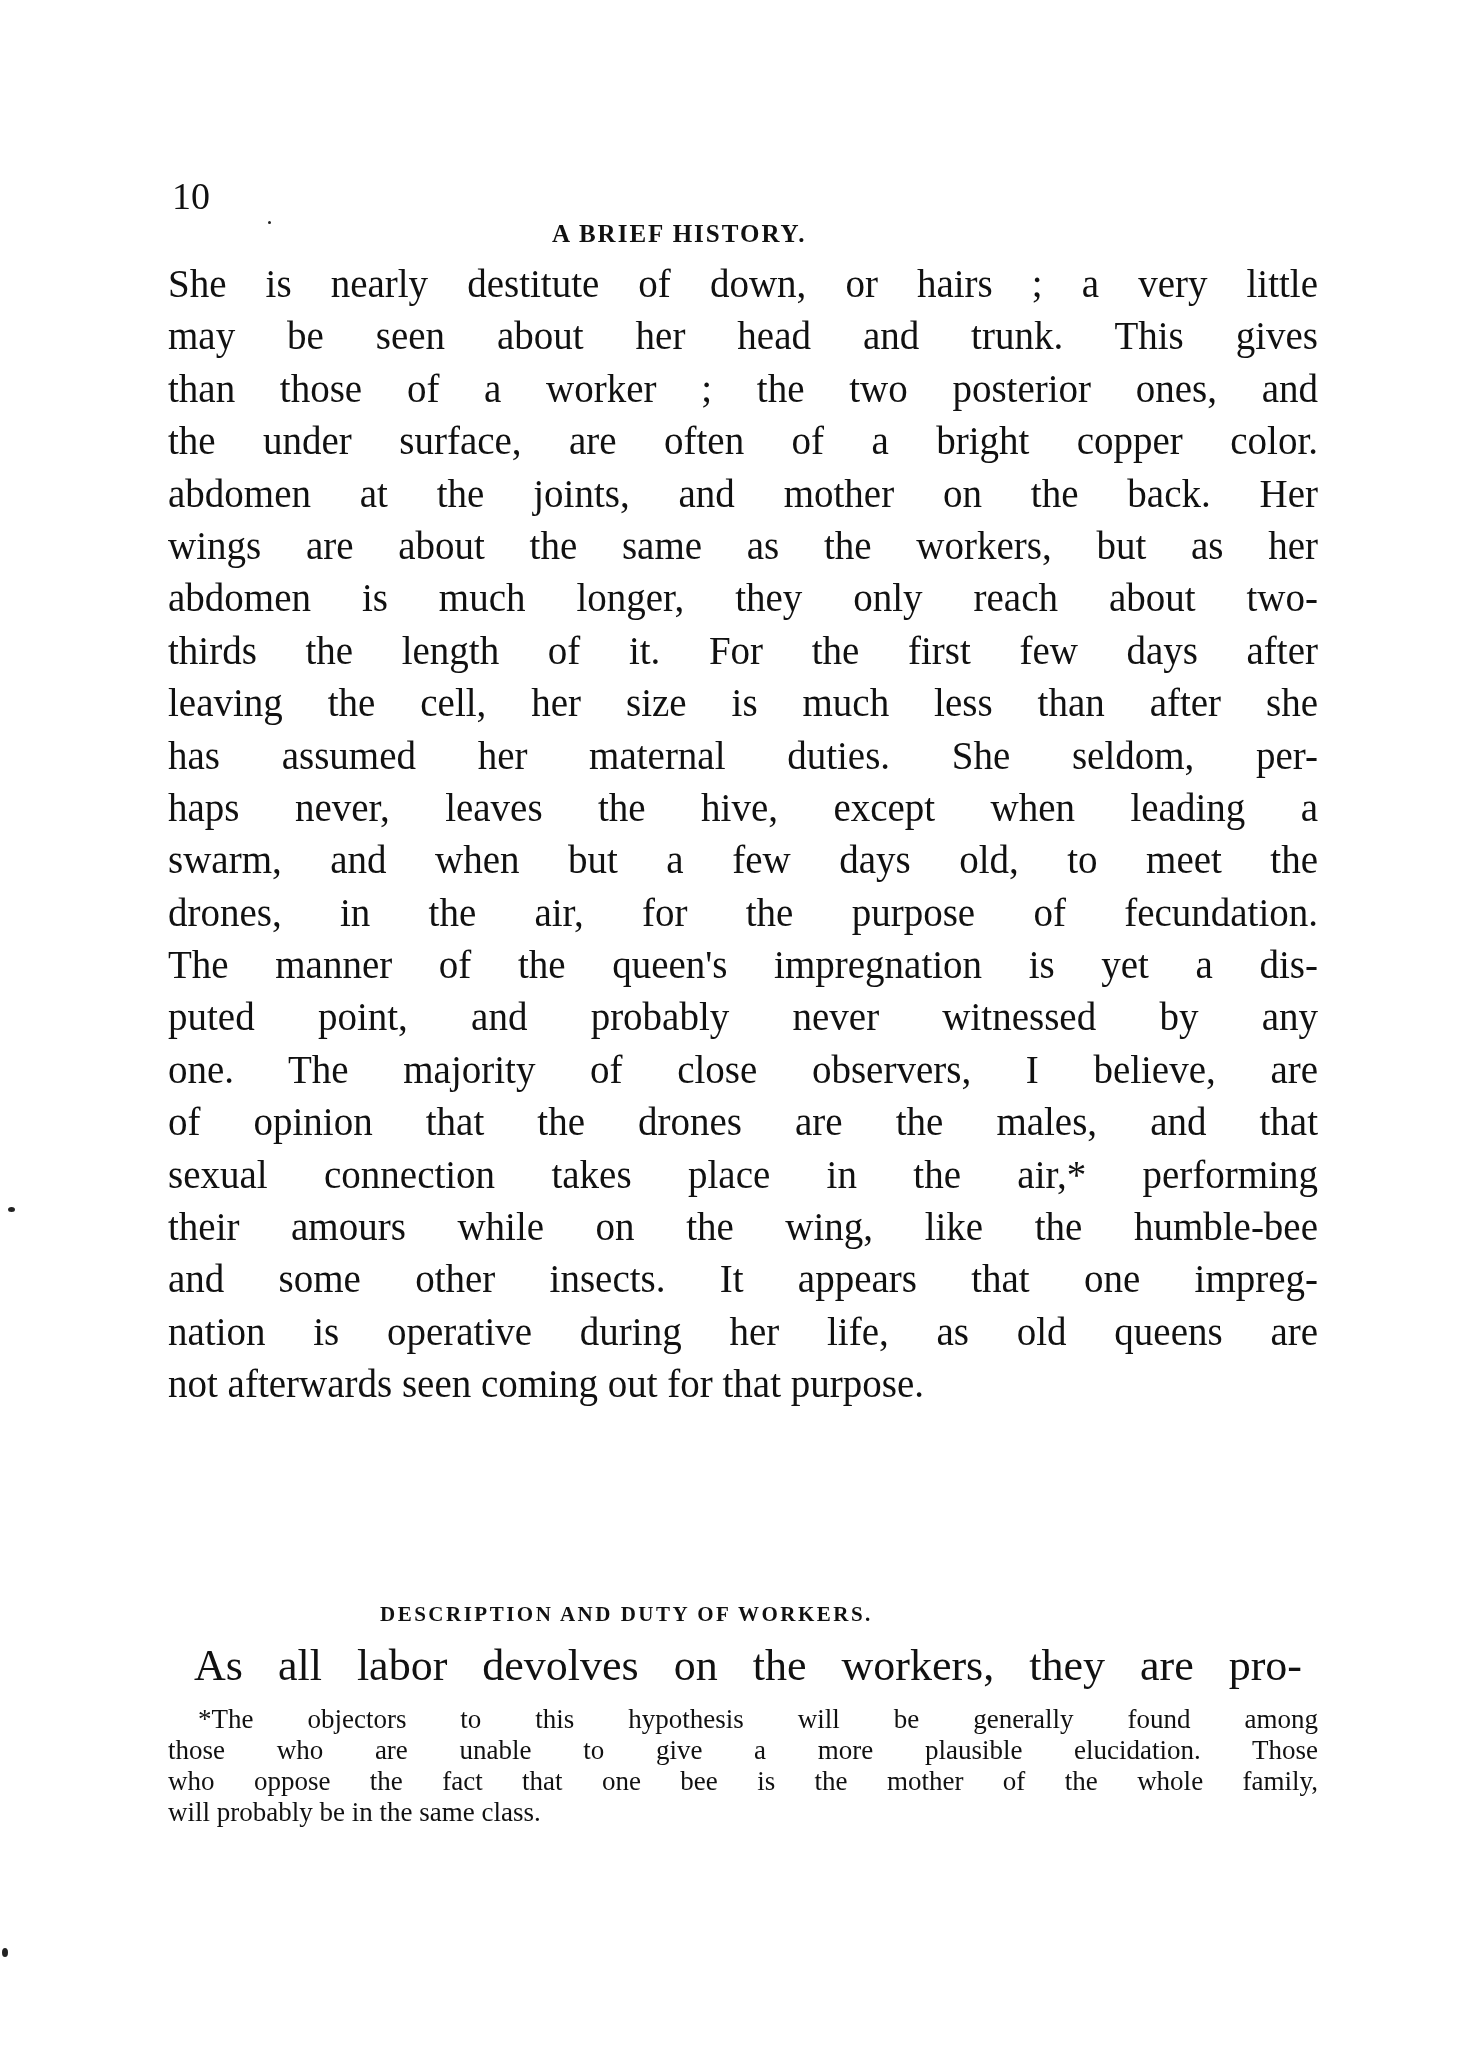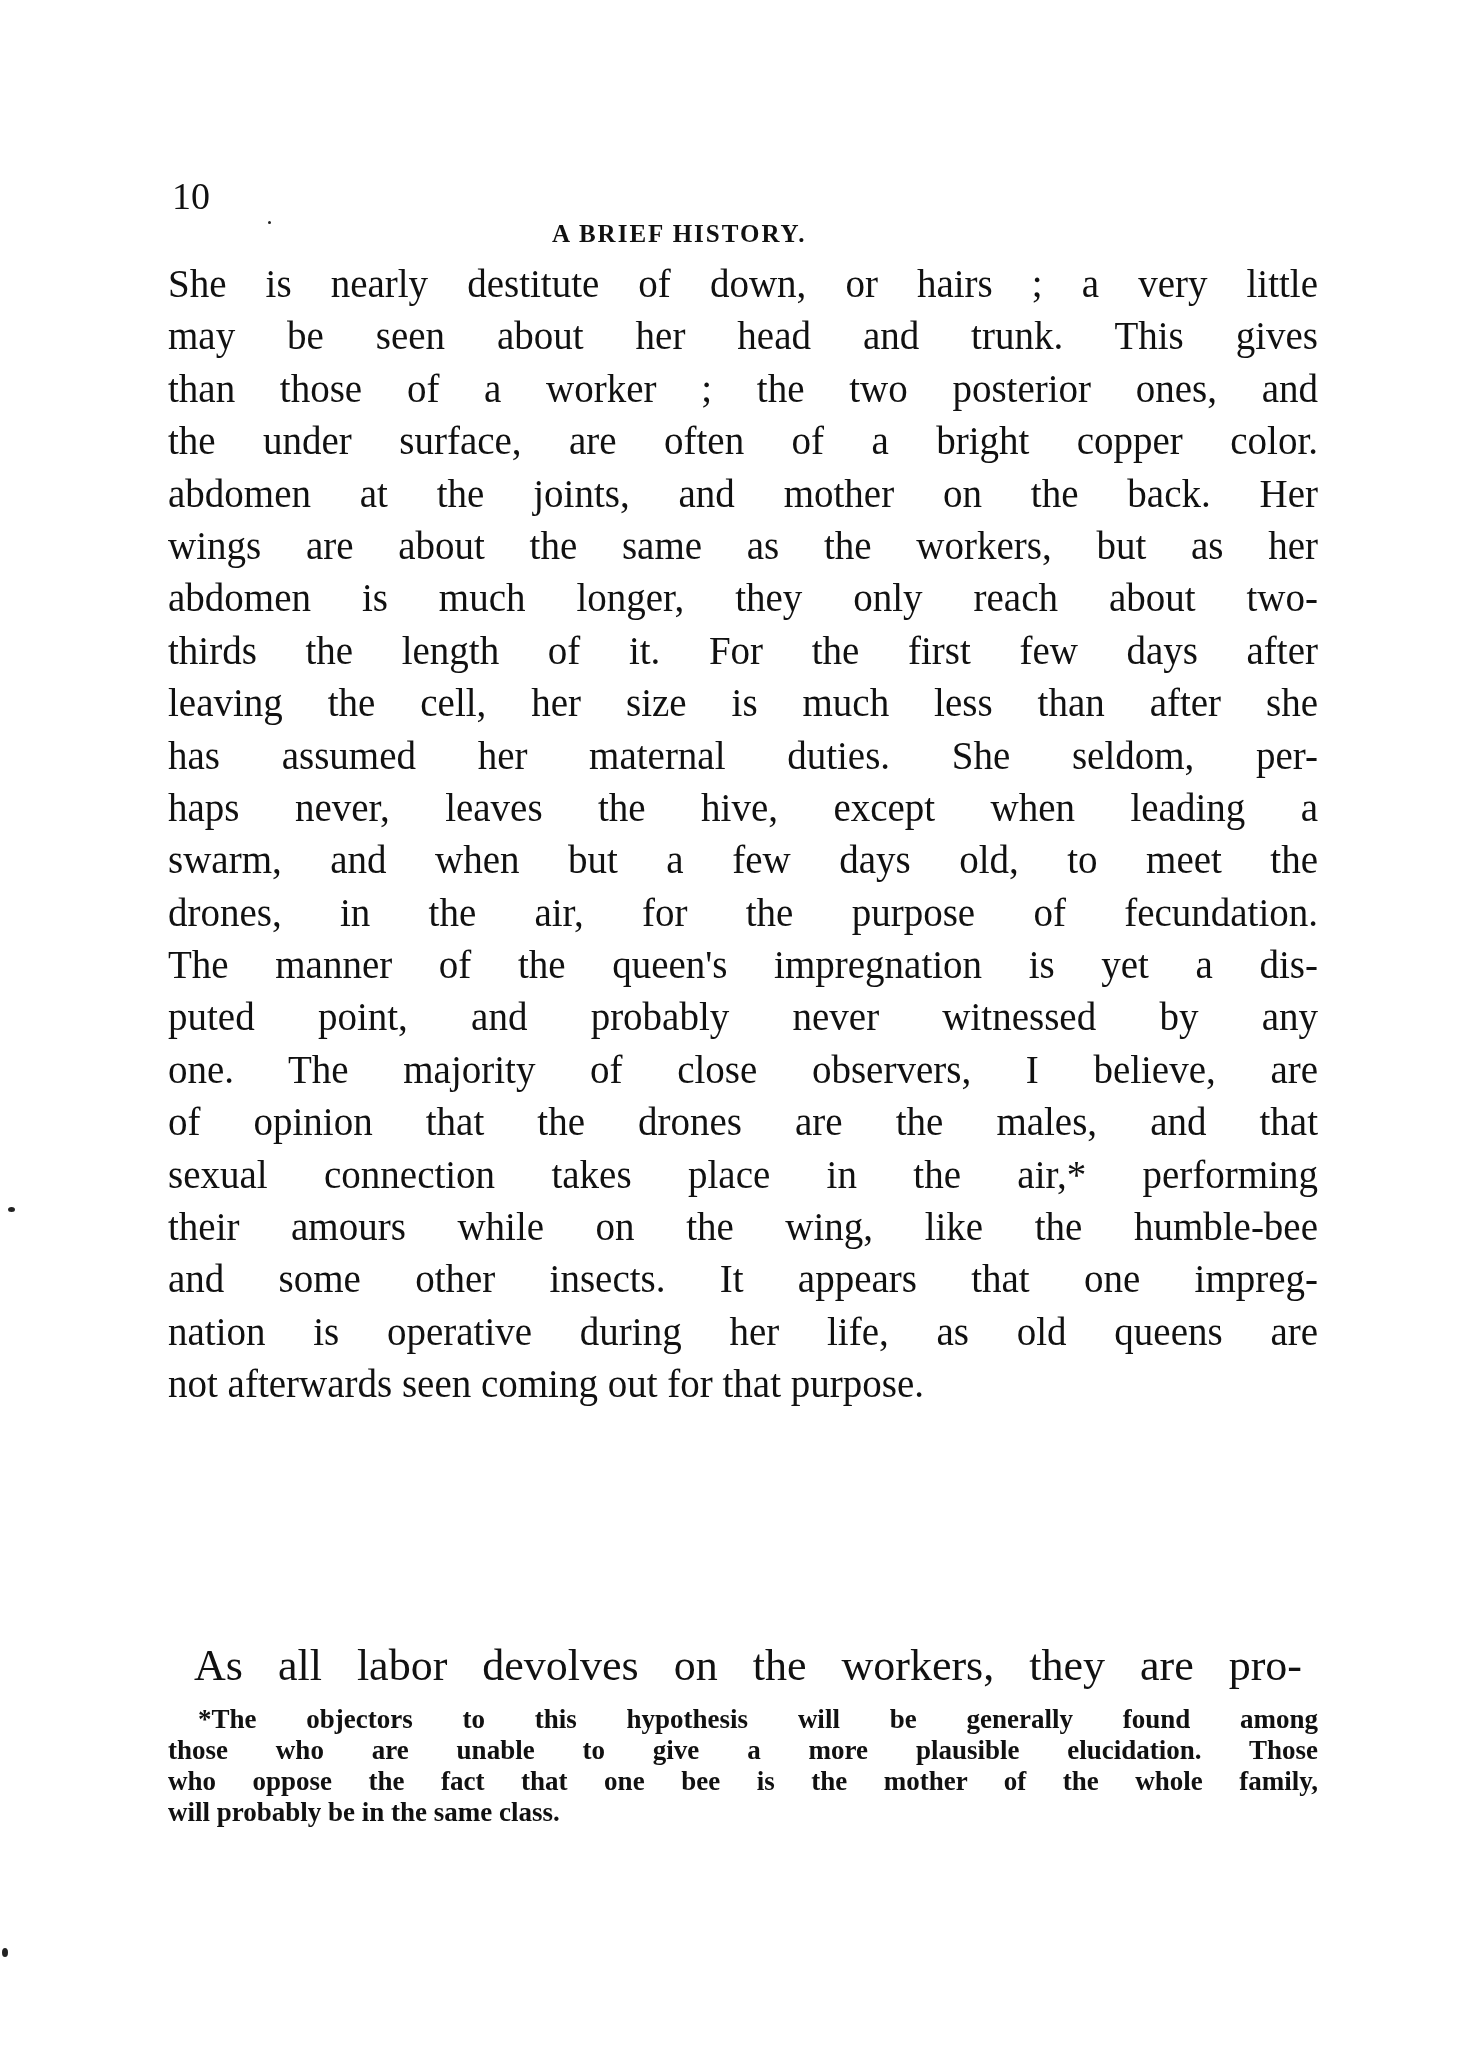--- a/index.html
+++ b/index.html
@@ -87,21 +87,21 @@
     .footnote {
       position: absolute;
       left: 168px;
       top: 1704px;
       width: 1150px;
     }
     .fn-line {
       display: block;
       font-size: 27px;
       line-height: 31px;
-      font-weight: bold;
+      font-weight: normal;
       white-space: nowrap;
       text-align: justify;
       text-align-last: justify;
     }
     .fn-line.first { padding-left: 30px; }
     .fn-line.last { text-align-last: left; }
     .speck {
       position: absolute;
       background: #222;
       border-radius: 50%;
@@ -135,20 +135,21 @@
     <span class="line">puted  point,  and  probably  never  witnessed  by  any</span>
     <span class="line">one.   The  majority of close  observers, I believe, are</span>
     <span class="line">of  opinion  that  the  drones  are  the  males, and  that</span>
     <span class="line">sexual connection takes  place in  the air,* performing</span>
     <span class="line">their amours while on  the wing, like  the humble-bee</span>
     <span class="line">and some other insects.   It appears that one  impreg-</span>
     <span class="line">nation is operative during  her life, as  old queens  are</span>
     <span class="line last">not afterwards seen coming out for that purpose.</span>
   </div>
 
+  <div class="section-heading">DESCRIPTION AND DUTY OF WORKERS.</div>
 
   <div class="section-first-line">As all labor devolves on the workers, they are pro-</div>
 
   <div class="footnote">
     <span class="fn-line first">*The objectors to this hypothesis will be generally found among</span>
     <span class="fn-line">those who are unable to give a more plausible elucidation.  Those</span>
     <span class="fn-line">who oppose the fact that one bee is the mother of the whole family,</span>
     <span class="fn-line last">will probably be in the same class.</span>
   </div>
 

